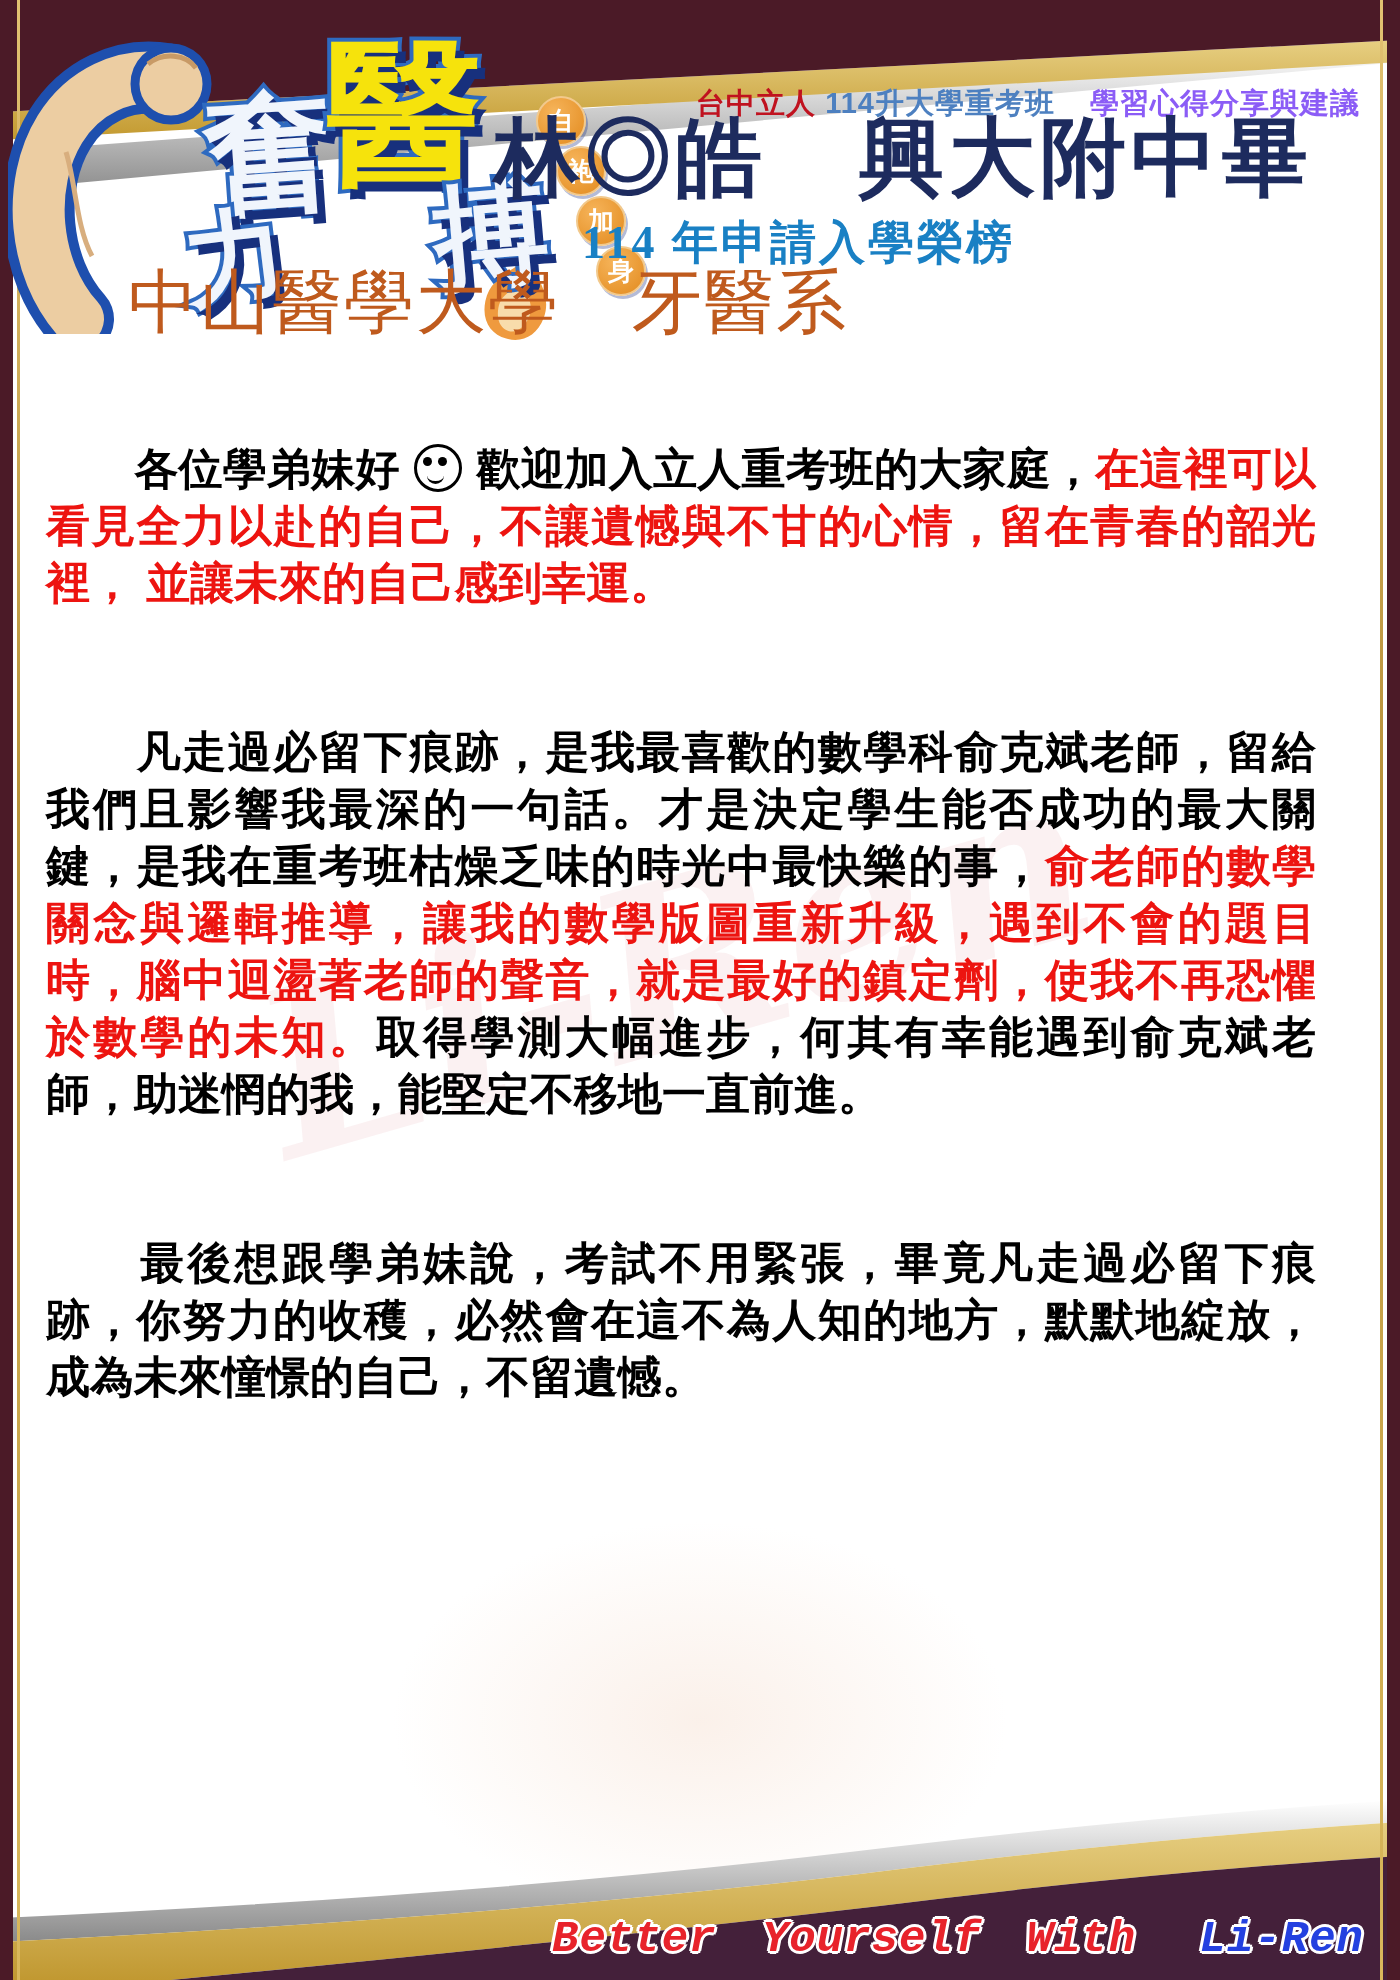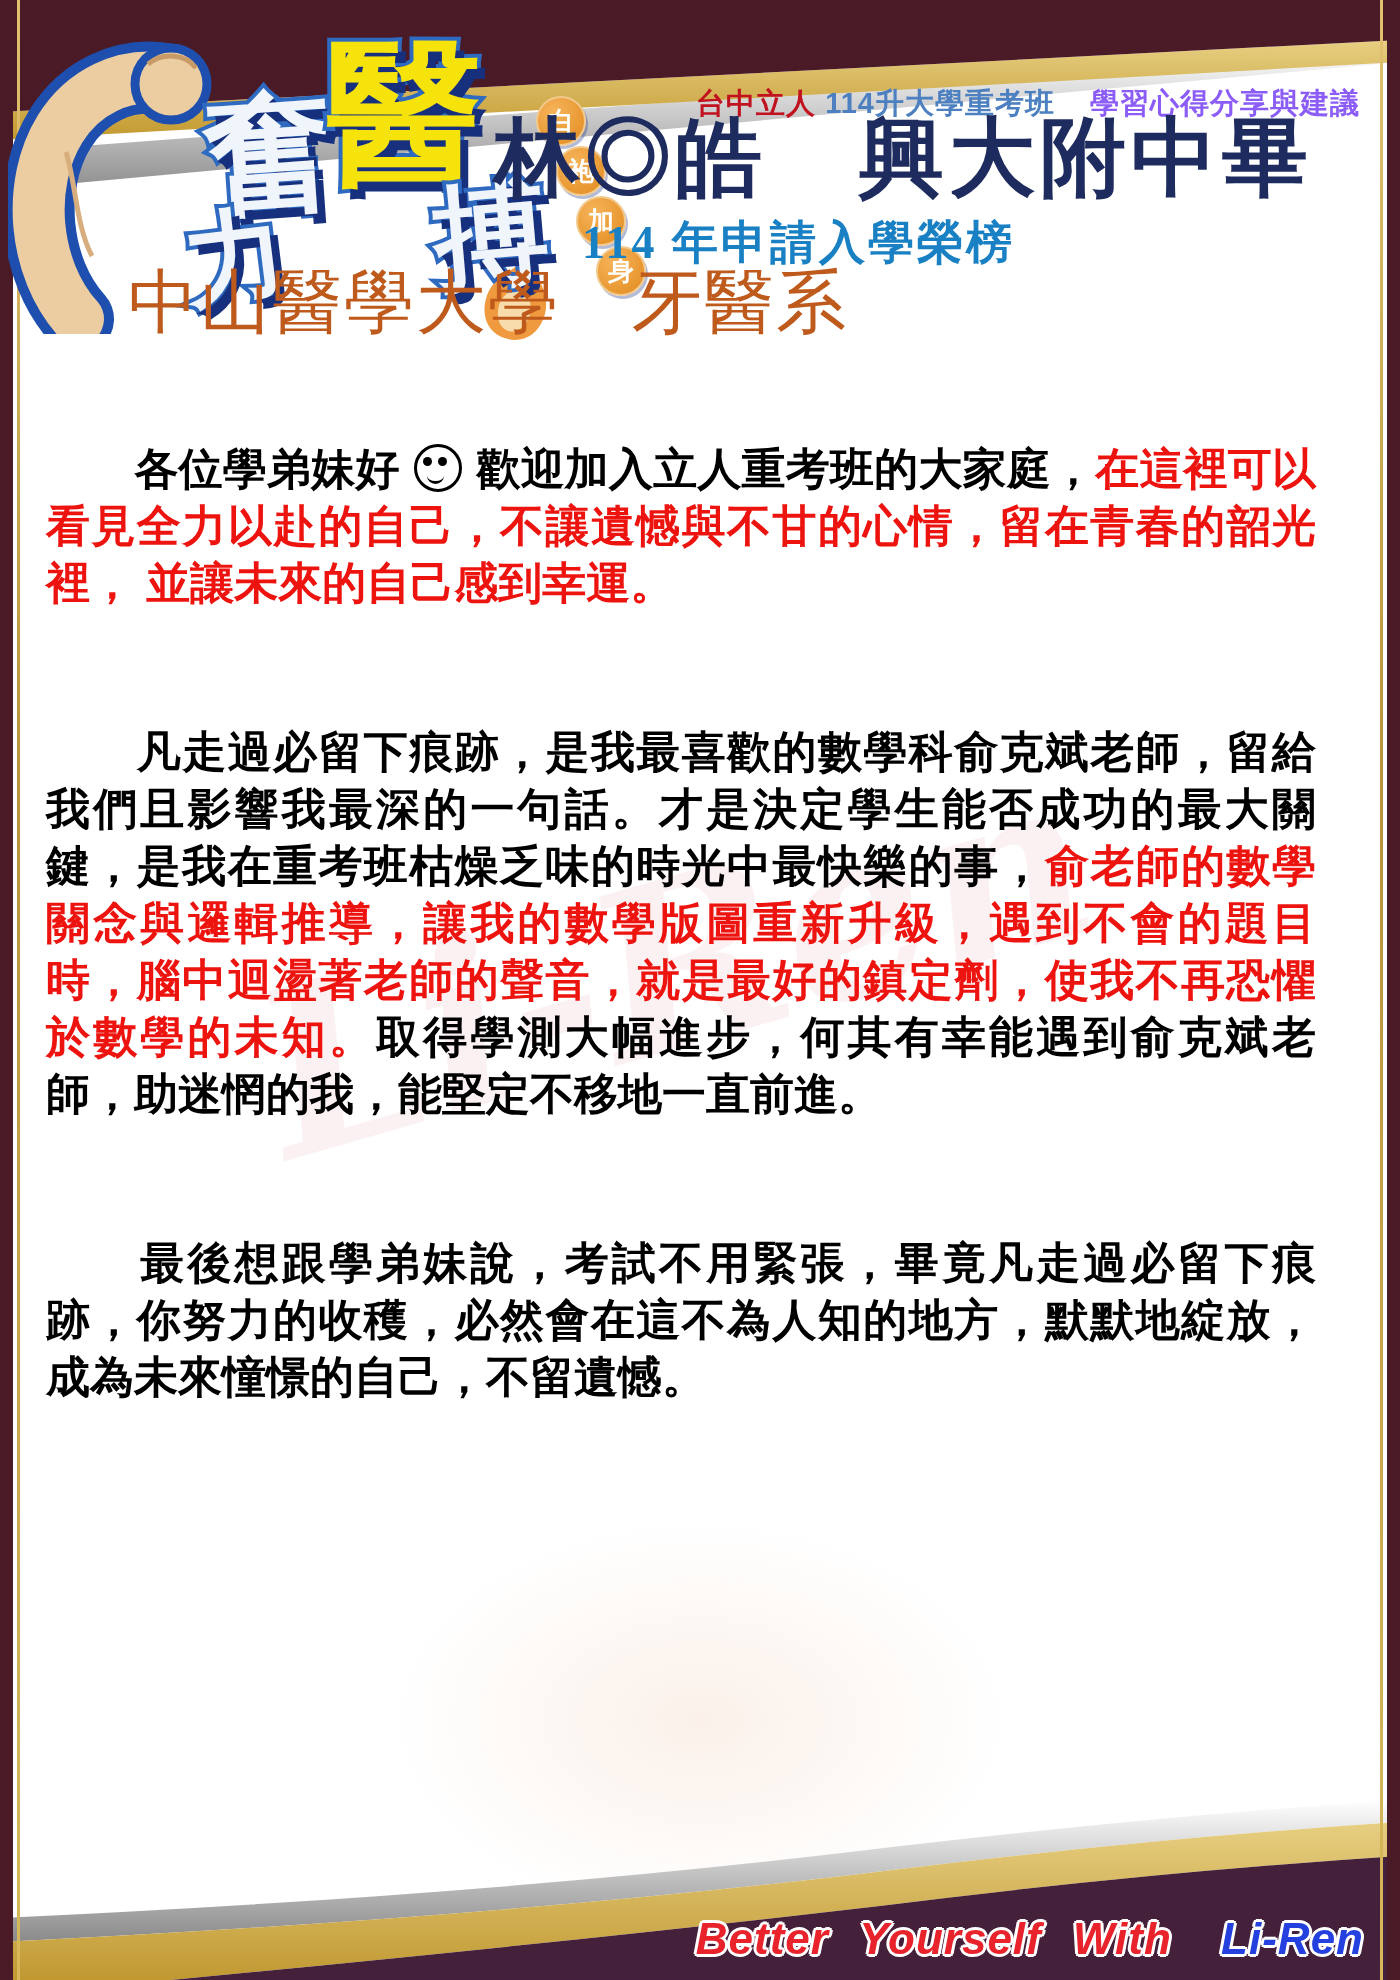--- a/index.html
+++ b/index.html
@@ -78,21 +78,21 @@
   .face-icon{display:inline-block;width:42px;height:42px;border-radius:50%;
              background:#ffffff;border:3px solid #000;position:relative;
              vertical-align:-8px;margin:0 2px;}
   .face-icon::before{content:"";position:absolute;left:6px;top:10px;width:9px;height:9px;
              border-radius:50%;background:#000;box-shadow:15px 0 0 #000;}
   .face-icon::after{content:"";position:absolute;left:10px;bottom:5px;width:17px;height:9px;
              border-bottom:3px solid #000;border-radius:0 0 12px 12px;}
 
   
   .motto{position:absolute;right:36px;bottom:16px;z-index:6;
-         font-family:Liberation Sans, sans-serif;font-style:italic;font-weight:bold;
+         font-family:Liberation Mono, monospace;font-style:italic;font-weight:bold;
          font-size:44px;letter-spacing:1px;word-spacing:18px;white-space:nowrap;
          text-shadow:-2px -2px 0 #fff,2px -2px 0 #fff,-2px 2px 0 #fff,2px 2px 0 #fff,
                      0 3px 0 #fff,3px 0 0 #fff,-3px 0 0 #fff,0 -3px 0 #fff;}
   .motto .m-en{color:#e8232b;margin-right:18px;}
   .motto .m-brand{color:#2441e0;}
 </style>
 </head>
 <body>
 
 <div class="page">

